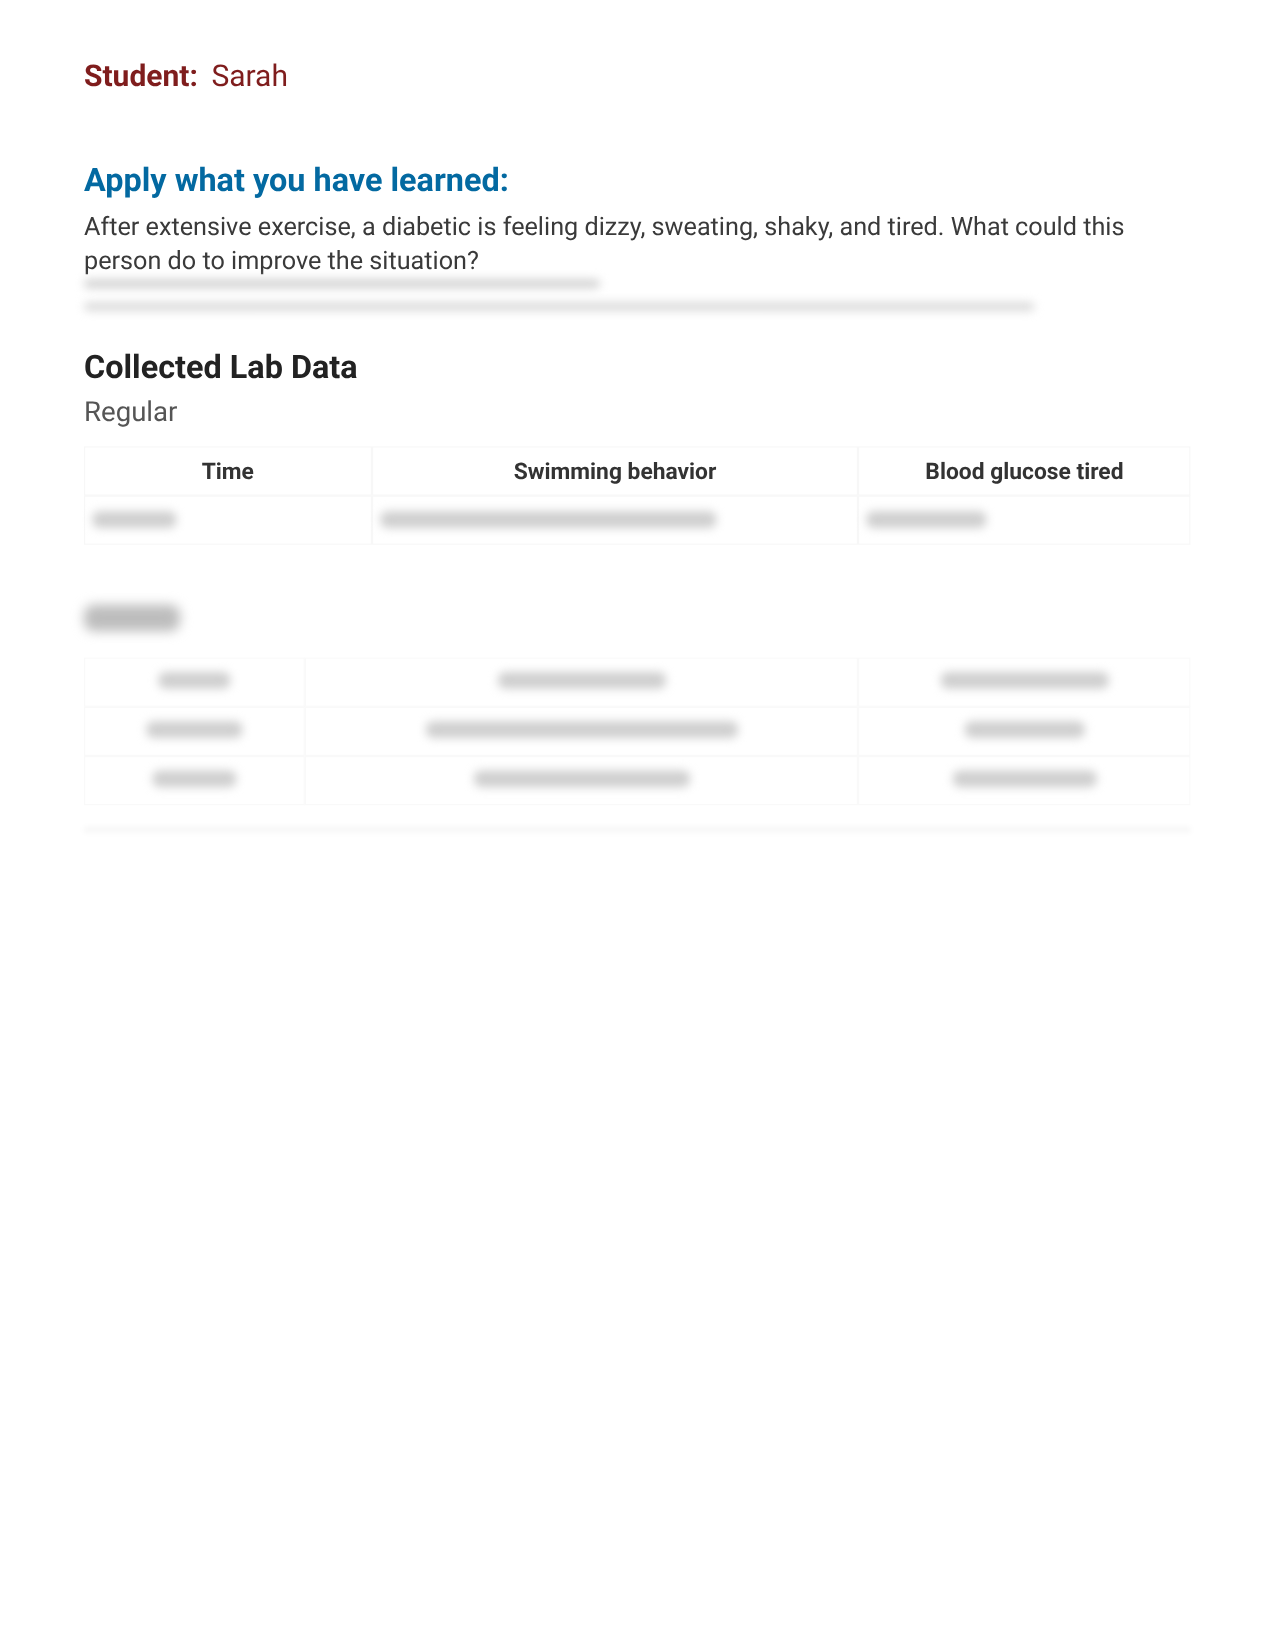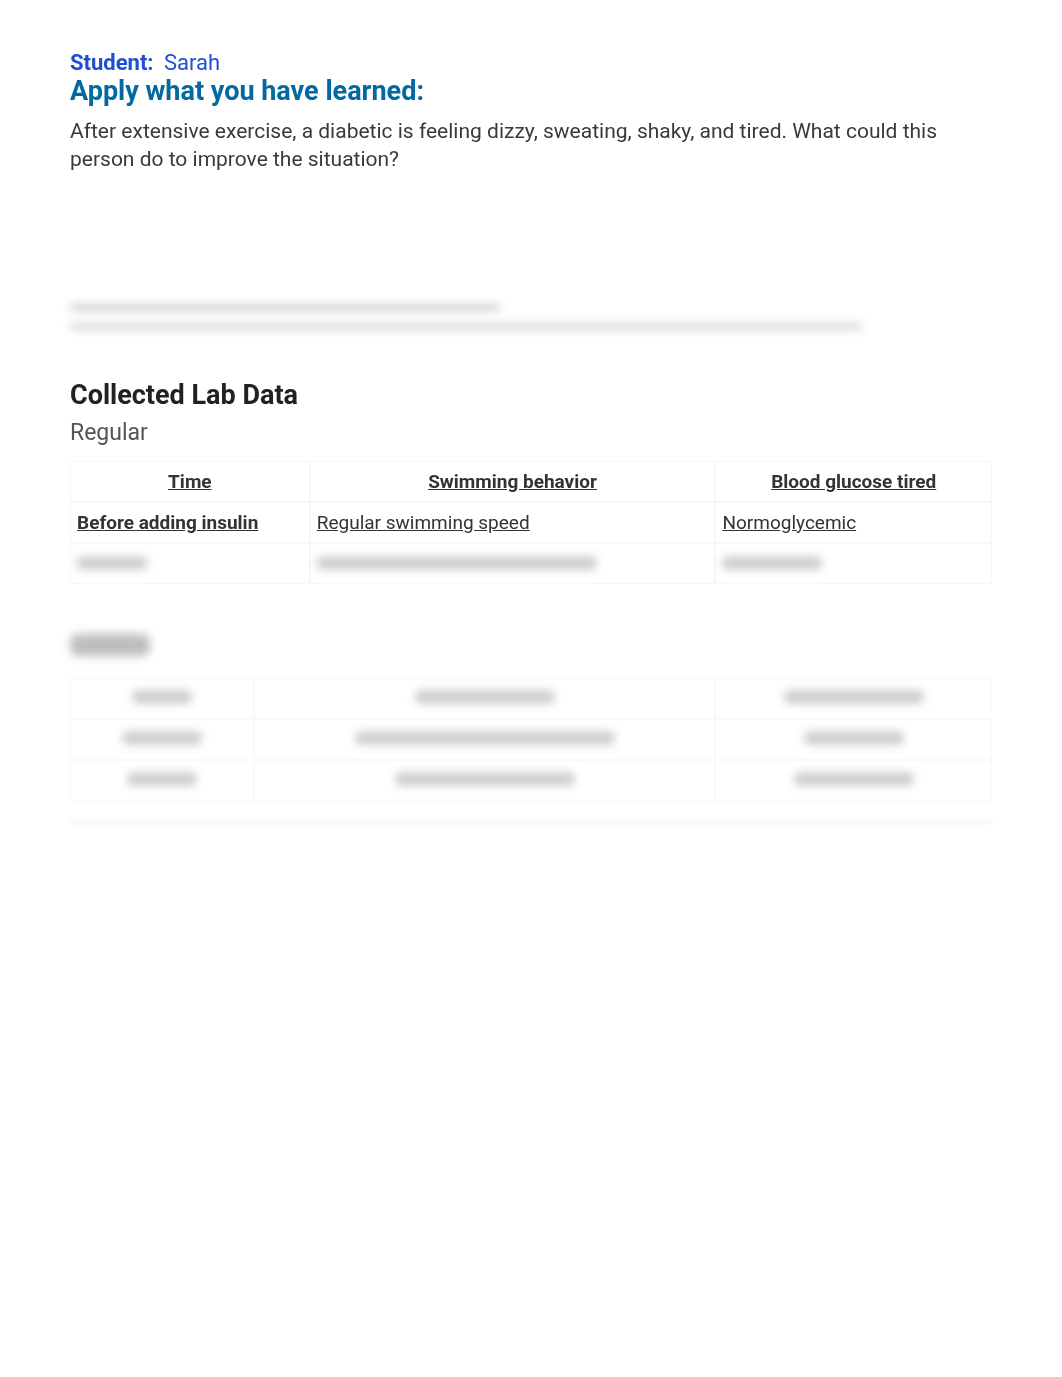--- a/index.html
+++ b/index.html
@@ -8,41 +8,41 @@
       padding: 0;
     }
     body {
       font-family: -apple-system, BlinkMacSystemFont, "Segoe UI", Roboto, Helvetica, Arial, sans-serif;
       background: #ffffff;
       color: #333;
       padding: 50px 70px;
       width: 1062px;
     }
     .student-line {
-      font-size: 22px;
-      color: #1d4ed8;
+      font-size: 25px;
+      color: #7f1d1d;
+      margin-bottom: 55px;
     }
     .student-label {
       font-weight: 700;
     }
     .student-name {
       font-weight: 400;
       margin-left: 5px;
     }
     h2.section-title {
       font-size: 27px;
       font-weight: 700;
       color: #0369a1;
       margin-bottom: 10px;
     }
     .question-text {
       font-size: 21px;
       color: #3a3a3a;
       line-height: 1.35;
-      margin-bottom: 130px;
     }
     .answer-blur {
       margin-bottom: 20px;
     }
     .blur-line-short {
       width: 430px;
       height: 7px;
       background: #d0d0d0;
       border-radius: 4px;
       filter: blur(4px);
@@ -52,42 +52,41 @@
       width: 792px;
       height: 7px;
       background: #d8d8d8;
       border-radius: 4px;
       filter: blur(4px);
     }
     .lab-heading {
       font-size: 27px;
       font-weight: 700;
       color: #222;
-      margin-top: 49px;
+      margin-top: 31px;
       margin-bottom: 8px;
     }
     .lab-subtitle {
       font-size: 23px;
       font-weight: 400;
       color: #555;
       margin-bottom: 15px;
     }
     table.lab-table {
       width: 100%;
       border-collapse: separate;
       border-spacing: 0;
       font-size: 19px;
       color: #333;
       margin-bottom: 50px;
     }
     table.lab-table th,
     table.lab-table td {
       padding: 8px 6px;
       border: 1px solid rgba(200,200,200,0.15);
-      text-decoration: underline;
     }
     table.lab-table th {
       font-weight: 700;
     }
     table.lab-table td.row-label {
       font-weight: 700;
     }
     .col1 { width: 26%; }
     .col2 { width: 44%; }
     .col3 { width: 30%; }
@@ -159,25 +158,20 @@
 <table class="lab-table">
   <thead>
     <tr>
       <th class="col1">Time</th>
       <th class="col2">Swimming behavior</th>
       <th class="col3">Blood glucose tired</th>
     </tr>
   </thead>
   <tbody>
     <tr>
-      <td class="row-label">Before adding insulin</td>
-      <td>Regular swimming speed</td>
-      <td>Normoglycemic</td>
-    </tr>
-    <tr>
       <td><span class="blur-cell bw-70"></span></td>
       <td><span class="blur-cell bw-280"></span></td>
       <td><span class="blur-cell bw-100"></span></td>
     </tr>
   </tbody>
 </table>
 
 <div>
   <span class="section-blur-title"></span>
 </div>

